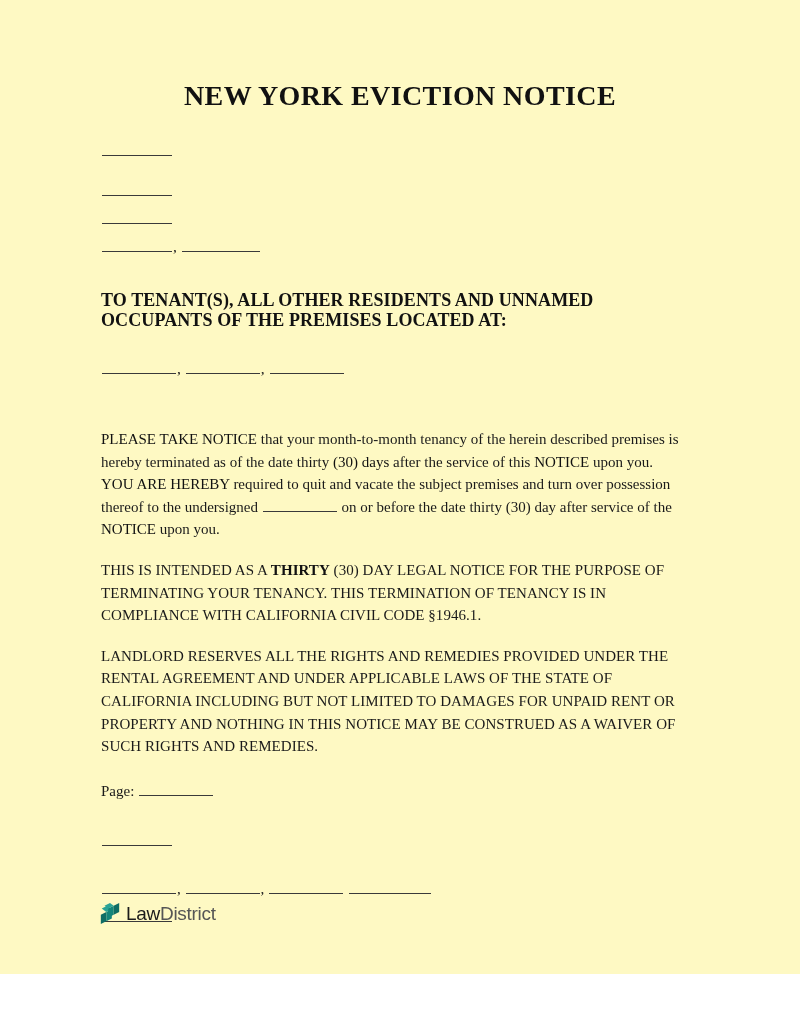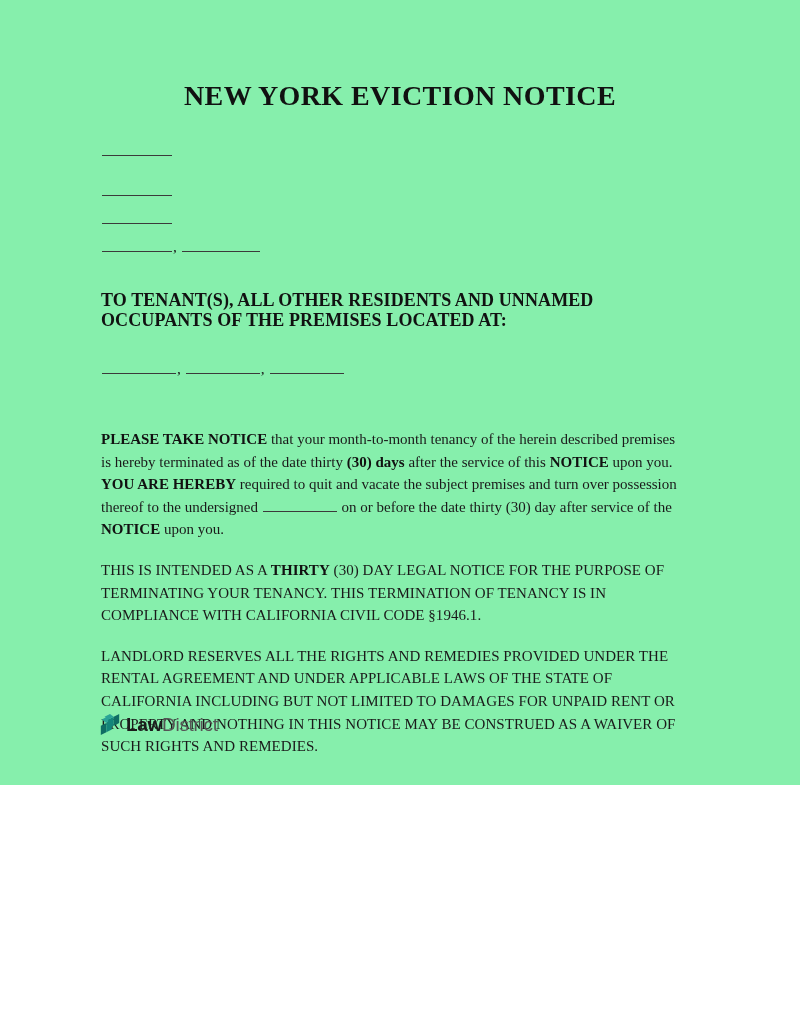--- a/index.html
+++ b/index.html
@@ -10,22 +10,22 @@
   body {
     width: 800px;
     height: 1035px;
     font-family: "Liberation Serif", "DejaVu Serif", serif;
     color: #1a1a1a;
     -webkit-font-smoothing: antialiased;
   }
   .page {
     position: relative;
     width: 800px;
-    height: 785px;
-    background: #86efac;
+    height: 974px;
+    background: #fef9c3;
     box-sizing: border-box;
     overflow: hidden;
   }
   .doc-title {
     position: absolute;
     top: 80px;
     left: 0;
     width: 800px;
     text-align: center;
     font-size: 28px;
@@ -65,21 +65,21 @@
     line-height: 20px;
     color: #111111;
     letter-spacing: 0.1px;
   }
   .para {
     font-size: 15px;
     line-height: 22.6px;
     color: #1a1a1a;
     text-align: left;
   }
-  .para b { font-weight: bold; color: #111111; }
+  .para b { font-weight: normal; color: #111111; }
   .para-caps {
     font-size: 15px;
     line-height: 22.6px;
     color: #1a1a1a;
     letter-spacing: 0.05px;
   }
   .para-caps b { font-weight: bold; color: #111111; }
 
   .sig-line {
     font-size: 15px;
@@ -109,21 +109,21 @@
     margin-right: 5px;
     display: block;
   }
   .logo-text {
     font-family: "Liberation Sans", "DejaVu Sans", sans-serif;
     font-size: 19px;
     line-height: 19px;
     letter-spacing: -0.3px;
     white-space: nowrap;
   }
-  .logo-law { font-weight: bold; color: #1b1b1b; }
+  .logo-law { font-weight: normal; color: #1b1b1b; }
   .logo-district { font-weight: normal; color: #555555; }
 
   .page-number {
     position: absolute;
     left: 0;
     top: 3px;
     width: 800px;
     text-align: center;
     font-size: 15px;
     color: #1a1a1a;

